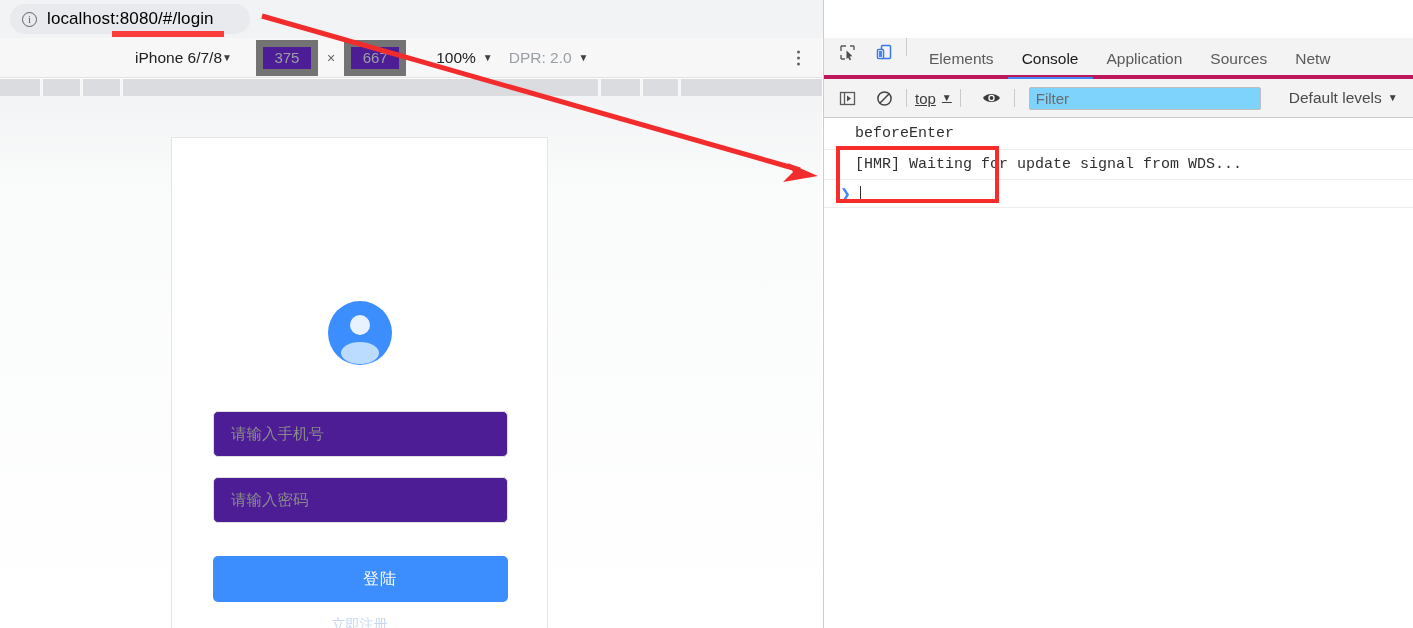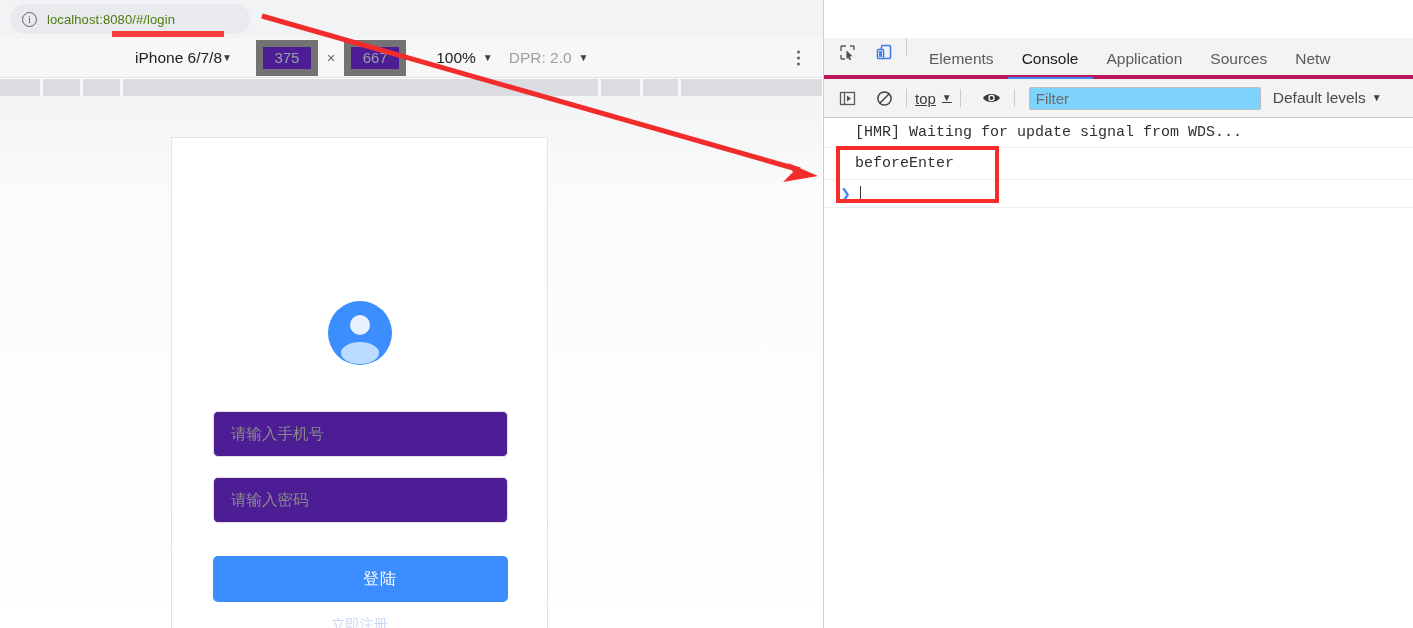--- a/index.html
+++ b/index.html
@@ -23,21 +23,21 @@
   }
   .info-icon {
     width: 15px; height: 15px; border-radius: 50%;
     border: 1.3px solid #5f6368;
     display: inline-flex; align-items: center; justify-content: center;
     font-size: 11px; color: #5f6368; line-height: 1;
     font-family: "Liberation Serif", serif;
     flex: 0 0 auto;
   }
   .omnibox-url {
-    margin-left: 10px; font-size: 13px; color: #4d7c0f;
+    margin-left: 10px; font-size: 17px; color: #000000;
     white-space: nowrap; letter-spacing: 0.1px;
   }
 
   
   .device-bar {
     position: absolute; left: 0; top: 38px; width: 822px; height: 40px;
     background: #f7f7f7; border-bottom: 1px solid #e2e2e2;
     display: flex; align-items: center;
   }
   .dev-select {
@@ -154,21 +154,21 @@
     text-decoration: underline;
   }
   .filter-input {
     width: 232px; height: 23px; border: 1px solid #bdbdbd; background: #7dd3fc;
     border-radius: 2px; margin-left: 6px; padding: 0 6px;
     font-size: 15px; color: #5f6368;
     font-family: "Liberation Sans", sans-serif;
   }
   .filter-input::placeholder { color: #6b6b6b; opacity: 1; }
   .levels-select {
-    margin-left: 12px; font-size: 15.5px; color: #4a4a4a;
+    margin-left: 28px; font-size: 15.5px; color: #4a4a4a;
     display: flex; align-items: center; gap: 6px; white-space: nowrap;
     cursor: pointer;
   }
 
   .dt-log { position: absolute; left: 0; top: 118px; width: 590px; height: 510px; background: #fff; }
   .log-row {
     height: 30px; display: flex; align-items: center;
     border-bottom: 1px solid #ededed;
     font-family: "Liberation Mono", monospace; font-size: 15px; color: #303030;
     padding-left: 31px;
@@ -314,22 +314,22 @@
       </div>
       <div class="dt-sep"></div>
       <input class="filter-input" type="text" placeholder="Filter" style="">
       <div class="levels-select">
         <span>Default levels</span>
         <span class="caret">▼</span>
       </div>
     </div>
 
     <div class="dt-log">
+      <div class="log-row second">beforeEnter</div>
       <div class="log-row">[HMR] Waiting for update signal from WDS...</div>
-      <div class="log-row second">beforeEnter</div>
       <div class="prompt-row">
         <span class="prompt-caret">❯</span>
         <span class="caret-line"></span>
       </div>
     </div>
 
   </div>
 
   <div class="anno">
     <div class="url-underline"></div>

